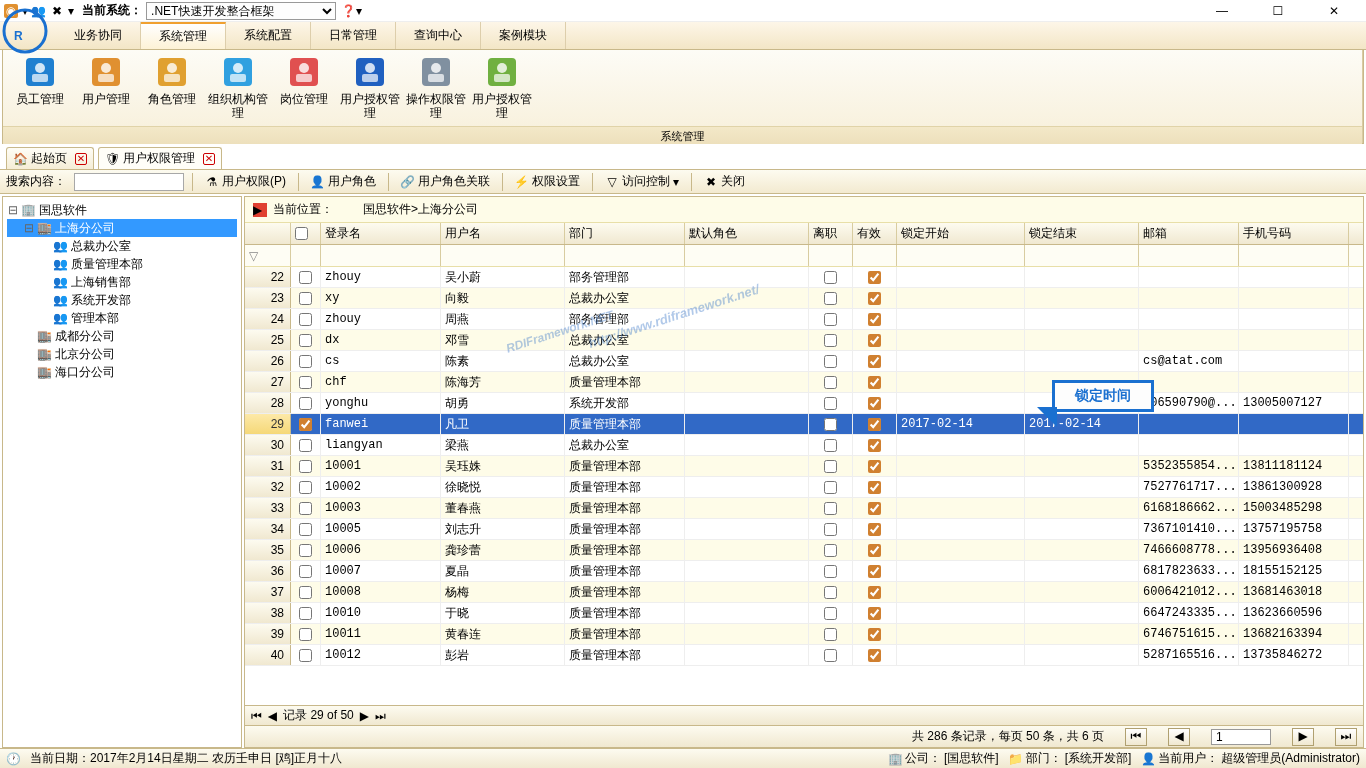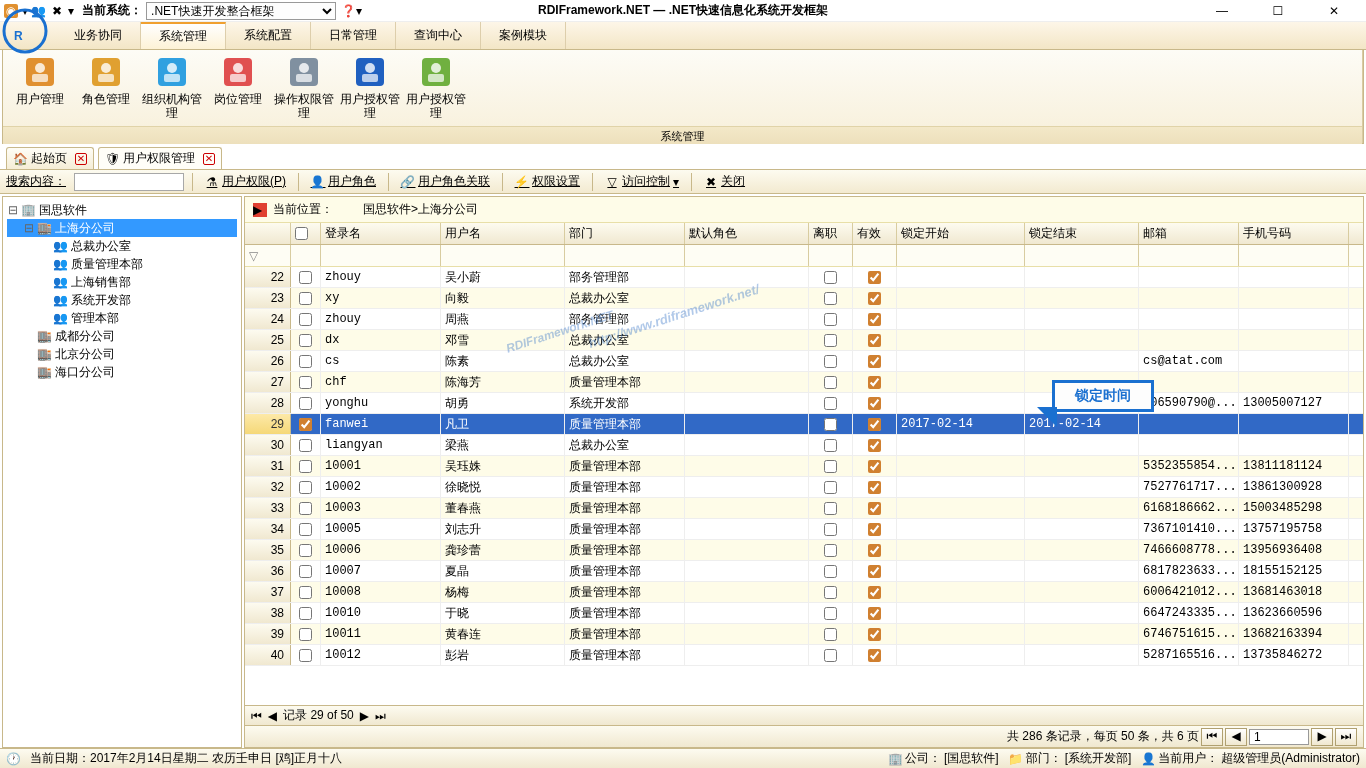--- a/index.html
+++ b/index.html
@@ -28,21 +28,21 @@
 .ribbon-btn .rb-ico { width: 32px; height: 32px; margin-bottom: 4px; display: flex; align-items: center; justify-content: center; }
 .ribbon-btn .rb-lbl { text-align: center; line-height: 14px; }
 .ribbon-group-label { text-align: center; height: 18px; line-height: 18px; background: linear-gradient(#f3e8c8, #ede0bc); border-top: 1px solid #e0d3a8; font-size: 11px; }
 
 .tabs-row { height: 26px; background: #fff; display: flex; align-items: flex-end; padding: 2px 6px 0; gap: 4px; border-bottom: 1px solid #c8b88a; }
 .doc-tab { height: 22px; display: flex; align-items: center; padding: 0 6px; border: 1px solid #c8b88a; border-bottom: none; border-radius: 3px 3px 0 0; background: linear-gradient(#fefdf6, #f5edd6); cursor: pointer; gap: 4px; }
 .doc-tab.active { background: #fffef8; }
 .doc-tab .tab-ico { width: 14px; height: 14px; }
 .doc-tab .tab-close { color: #c00; margin-left: 4px; font-size: 10px; border: 1px solid #c00; width: 12px; height: 12px; line-height: 10px; text-align: center; border-radius: 2px; }
 
-.toolbar2 { height: 24px; background: linear-gradient(#fdfbf0, #f3ead0); border-bottom: 1px solid #c8b88a; display: flex; align-items: center; padding: 0 6px; gap: 8px; text-decoration: underline; }
+.toolbar2 { height: 24px; background: linear-gradient(#fdfbf0, #f3ead0); border-bottom: 1px solid #c8b88a; display: flex; align-items: center; padding: 0 6px; gap: 8px; }
 .toolbar2 .tool-item { display: flex; align-items: center; gap: 3px; cursor: pointer; padding: 2px 4px; }
 .toolbar2 .tool-ico { width: 14px; height: 14px; display: inline-flex; align-items: center; justify-content: center; }
 .toolbar2 input.search { width: 110px; height: 18px; border: 1px solid #a8a8a8; background: #fff; }
 .toolbar2 .sep { width: 1px; height: 18px; background: #c8b88a; }
 
 .main-area { position: absolute; top: 196px; bottom: 20px; left: 0; right: 0; display: flex; }
 
 .left-panel { width: 240px; border: 1px solid #c8b88a; margin: 0 2px; background: #fff; display: flex; flex-direction: column; }
 .left-panel .lp-title { height: 22px; background: linear-gradient(#fdf6e8, #f0e5c8); border-bottom: 1px solid #c8b88a; padding: 0 6px; display: flex; align-items: center; font-weight: bold; }
 .tree { padding: 4px; overflow: auto; flex: 1; }
@@ -70,21 +70,21 @@
 .gc { border-right: 1px solid #eee; display: flex; align-items: center; padding: 0 4px; overflow: hidden; white-space: nowrap; font-family: "Courier New", monospace; font-size: 12px; }
 .gc-num { background: linear-gradient(#fdfbf0, #f0e8d0); justify-content: flex-end; padding-right: 6px; font-family: Arial; border-right: 1px solid #c8b88a; }
 .gc-chk { justify-content: center; }
 .gc-chk input { accent-color: #d08030; }
 
 .col-num { width: 46px; } .col-sel { width: 30px; } .col-login { width: 120px; } .col-name { width: 124px; } .col-dept { width: 120px; }
 .col-role { width: 124px; } .col-leave { width: 44px; } .col-valid { width: 44px; } .col-lstart { width: 128px; } .col-lend { width: 114px; }
 .col-email { width: 100px; } .col-phone { width: 110px; }
 
 .grid-footer { position: absolute; bottom: 22px; left: 0; right: 0; height: 20px; background: linear-gradient(#fdfbf0, #f0e8d0); border-top: 1px solid #c8b88a; display: flex; align-items: center; padding: 0 6px; gap: 6px; font-family: "Courier New", monospace; }
-.pager { position: absolute; bottom: 0; left: 0; right: 0; height: 22px; background: linear-gradient(#fdfbf0, #f0e8d0); border-top: 1px solid #c8b88a; display: flex; align-items: center; justify-content: flex-end; padding: 0 6px; gap: 2px; }
+.pager { position: absolute; bottom: 0; left: 0; right: 0; height: 22px; background: linear-gradient(#fdfbf0, #f0e8d0); border-top: 1px solid #c8b88a; display: flex; align-items: center; justify-content: flex-end; padding: 0 6px; gap: 21px; }
 .pager .pg-btn { width: 22px; height: 18px; border: 1px solid #b0a070; background: linear-gradient(#fff, #f0e8d0); text-align: center; cursor: pointer; }
 .pager input { width: 60px; height: 16px; border: 1px solid #999; text-align: left; padding: 0 4px; }
 
 .statusbar { position: absolute; bottom: 0; left: 0; right: 0; height: 20px; background: linear-gradient(#fdfbf0, #f0e8d0); border-top: 1px solid #c8b88a; display: flex; align-items: center; padding: 0 6px; gap: 10px; }
 .statusbar .sb-r { margin-left: auto; display: flex; gap: 10px; }
 .statusbar .sb-item { display: flex; align-items: center; gap: 3px; }
 .statusbar .sb-ico { width: 14px; height: 14px; }
 
 .callout { position: absolute; right: 212px; top: 380px; border: 3px solid #1a70d0; background: #fdfdfd; padding: 4px 20px; font-weight: bold; color: #1a70d0; font-size: 14px; }
 .callout::after { content: ""; position: absolute; left: -18px; bottom: -18px; width: 0; height: 0; border: 10px solid transparent; border-top-color: #1a70d0; border-right-color: #1a70d0; }
@@ -100,21 +100,20 @@
     <span class="mini-ico" style="background:#e09030;color:#fff">◉</span>
     <span>▾</span>
     <span class="mini-ico" style="color:#3080d0">👥</span>
     <span class="mini-ico">✖</span>
     <span>▾</span>
   </div>
   <span class="sys-label">当前系统：</span>
   <select class="sys-sel"><option>.NET快速开发整合框架</option></select>
   <span class="mini-ico" style="color:#e09030;margin-left:6px">❓</span>
   <span>▾</span>
-  <span class="center-title">RDIFramework.NET — .NET快速信息化系统开发框架</span>
   <div class="win-ctrls">
     <span class="win-btn">—</span>
     <span class="win-btn">☐</span>
     <span class="win-btn">✕</span>
   </div>
 </div>
 
 <div class="logo-r">
   <svg viewBox="0 0 46 46">
       <circle cx="23" cy="23" r="21" fill="none" stroke="#1a70d0" stroke-width="3"></circle>
@@ -130,20 +129,30 @@
     <div class="menu-item">查询中心</div>
     <div class="menu-item">案例模块</div>
   </div>
 
 <div class="ribbon">
   <div class="ribbon-group" style="flex:1">
     <div class="ribbon-items" id="ribbon-items">
         <div class="ribbon-btn">
           <div class="rb-ico">
             <svg width="32" height="32">
+              <rect x="2" y="2" width="28" height="28" rx="4" fill="#2080d0"></rect>
+              <circle cx="16" cy="12" r="5" fill="#fff" opacity="0.8"></circle>
+              <rect x="8" y="18" width="16" height="8" rx="2" fill="#fff" opacity="0.7"></rect>
+            </svg>
+          </div>
+          <div class="rb-lbl">员工管理</div>
+        </div>
+        <div class="ribbon-btn">
+          <div class="rb-ico">
+            <svg width="32" height="32">
               <rect x="2" y="2" width="28" height="28" rx="4" fill="#e09030"></rect>
               <circle cx="16" cy="12" r="5" fill="#fff" opacity="0.8"></circle>
               <rect x="8" y="18" width="16" height="8" rx="2" fill="#fff" opacity="0.7"></rect>
             </svg>
           </div>
           <div class="rb-lbl">用户管理</div>
         </div>
         <div class="ribbon-btn">
           <div class="rb-ico">
             <svg width="32" height="32">
@@ -170,36 +179,36 @@
               <rect x="2" y="2" width="28" height="28" rx="4" fill="#e05050"></rect>
               <circle cx="16" cy="12" r="5" fill="#fff" opacity="0.8"></circle>
               <rect x="8" y="18" width="16" height="8" rx="2" fill="#fff" opacity="0.7"></rect>
             </svg>
           </div>
           <div class="rb-lbl">岗位管理</div>
         </div>
         <div class="ribbon-btn">
           <div class="rb-ico">
             <svg width="32" height="32">
+              <rect x="2" y="2" width="28" height="28" rx="4" fill="#2060c0"></rect>
+              <circle cx="16" cy="12" r="5" fill="#fff" opacity="0.8"></circle>
+              <rect x="8" y="18" width="16" height="8" rx="2" fill="#fff" opacity="0.7"></rect>
+            </svg>
+          </div>
+          <div class="rb-lbl">用户授权管理</div>
+        </div>
+        <div class="ribbon-btn">
+          <div class="rb-ico">
+            <svg width="32" height="32">
               <rect x="2" y="2" width="28" height="28" rx="4" fill="#8090a0"></rect>
               <circle cx="16" cy="12" r="5" fill="#fff" opacity="0.8"></circle>
               <rect x="8" y="18" width="16" height="8" rx="2" fill="#fff" opacity="0.7"></rect>
             </svg>
           </div>
           <div class="rb-lbl">操作权限管理</div>
-        </div>
-        <div class="ribbon-btn">
-          <div class="rb-ico">
-            <svg width="32" height="32">
-              <rect x="2" y="2" width="28" height="28" rx="4" fill="#2060c0"></rect>
-              <circle cx="16" cy="12" r="5" fill="#fff" opacity="0.8"></circle>
-              <rect x="8" y="18" width="16" height="8" rx="2" fill="#fff" opacity="0.7"></rect>
-            </svg>
-          </div>
-          <div class="rb-lbl">用户授权管理</div>
         </div>
         <div class="ribbon-btn">
           <div class="rb-ico">
             <svg width="32" height="32">
               <rect x="2" y="2" width="28" height="28" rx="4" fill="#70b040"></rect>
               <circle cx="16" cy="12" r="5" fill="#fff" opacity="0.8"></circle>
               <rect x="8" y="18" width="16" height="8" rx="2" fill="#fff" opacity="0.7"></rect>
             </svg>
           </div>
           <div class="rb-lbl">用户授权管理</div>

